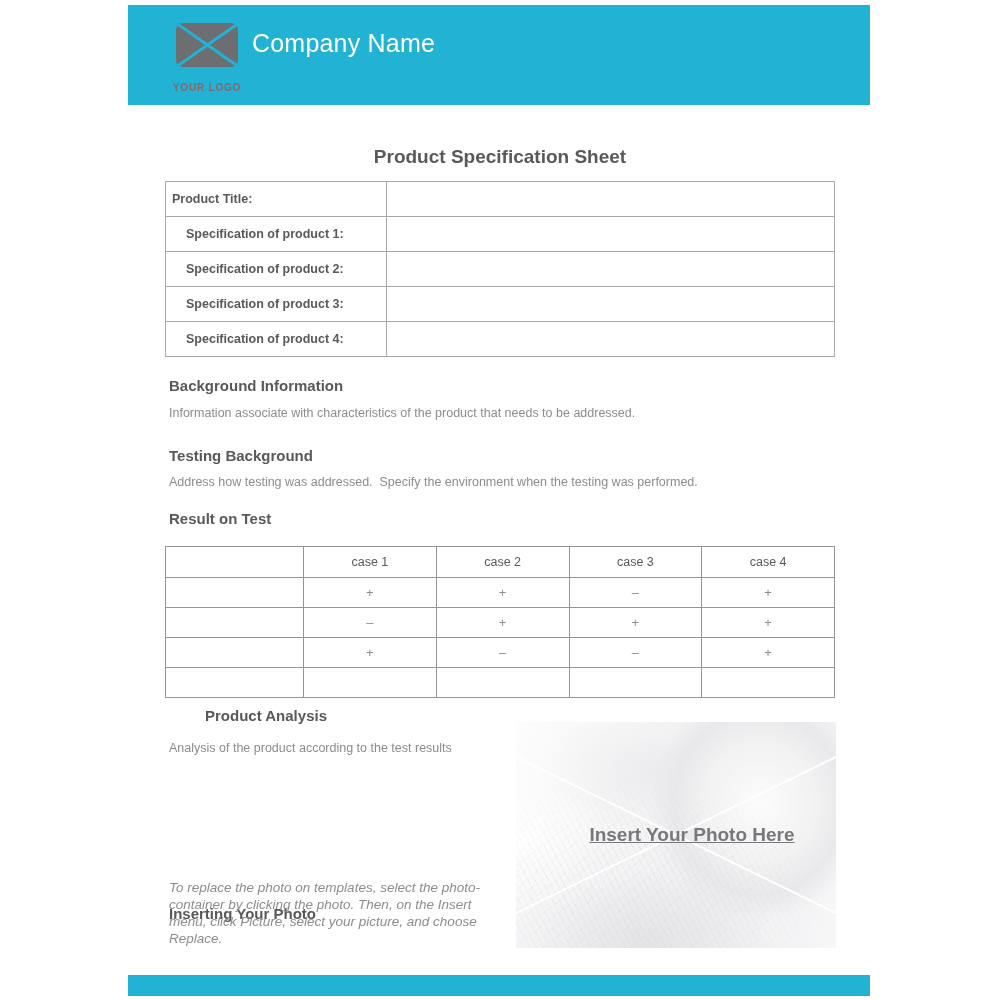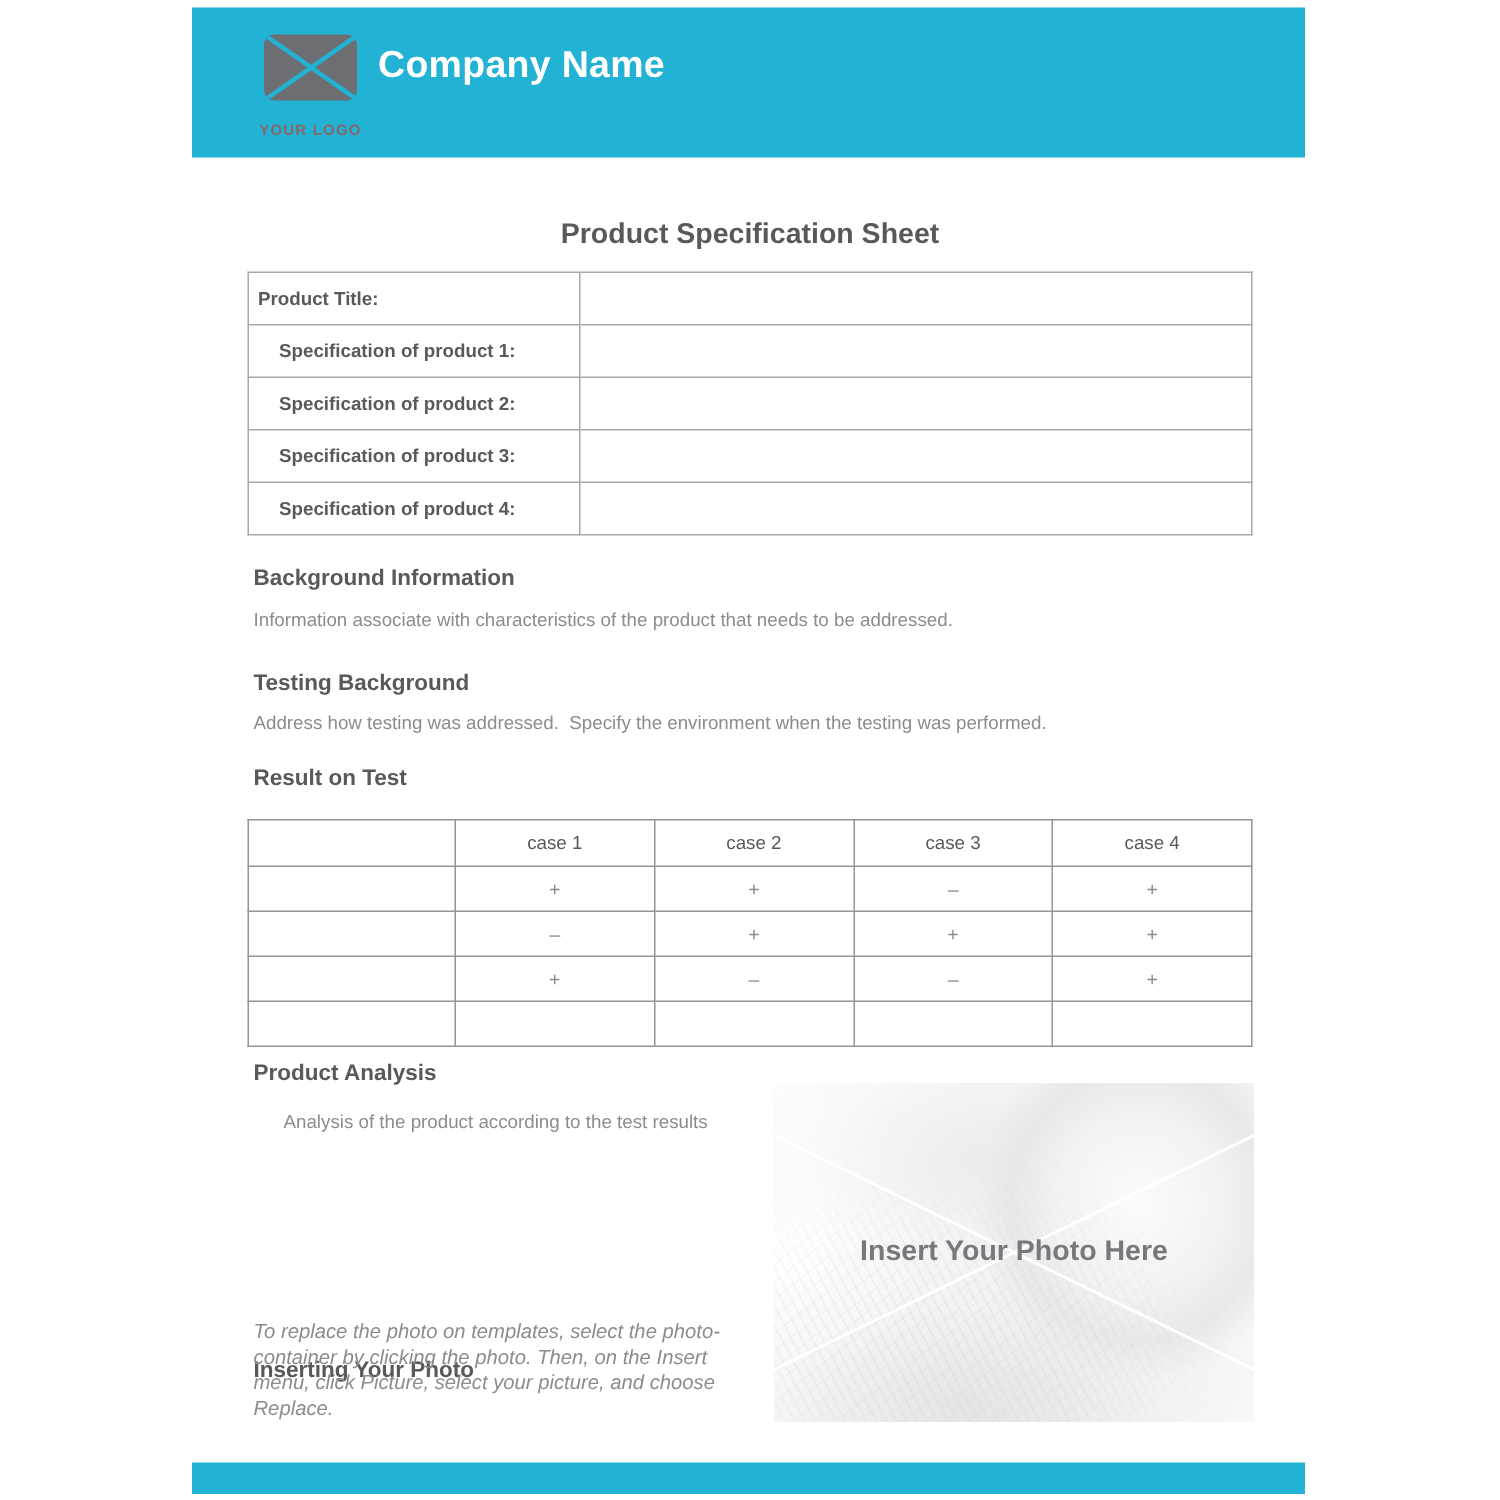--- a/index.html
+++ b/index.html
@@ -68,21 +68,21 @@
   }
   .company-name {
     position: absolute;
     left: 124px;
     top: 0;
     height: 76px;
     display: flex;
     align-items: center;
     color: #ffffff;
     font-size: 25px;
-    font-weight: bold;
+    font-weight: normal;
     letter-spacing: 0.2px;
   }
 
   
   .doc-title {
     position: absolute;
     left: 0;
     top: 146px;
     width: 1000px;
     text-align: center;
@@ -133,22 +133,22 @@
     font-size: 12.5px;
     color: #8c8c8e;
     white-space: pre;
   }
 
   #bg-head      { top: 377px; }
   #bg-body      { top: 406px; }
   #test-head    { top: 447px; }
   #test-body    { top: 475px; }
   #result-head  { top: 510px; }
-  #analysis-head{ top: 707px; }
-  #analysis-body{ top: 741px; margin-left: 20px; }
+  #analysis-head{ top: 707px; margin-left: 36px; }
+  #analysis-body{ top: 741px; }
 
   
   .result-table {
     position: absolute;
     left: 165px;
     top: 546px;
     width: 670px;
     border-collapse: collapse;
     table-layout: fixed;
   }
@@ -233,30 +233,31 @@
     left: -20%;
     top: 50%;
     width: 140%;
     height: 2px;
     background: rgba(255,255,255,0.95);
   }
   .photo-x .d1 { transform: translateY(-50%) rotate(26deg); }
   .photo-x .d2 { transform: translateY(-50%) rotate(-26deg); }
   .photo-caption {
     position: absolute;
-    left: 0;
+    left: 16px;
     top: 0;
     width: 100%;
     height: 100%;
     display: flex;
     align-items: center;
     justify-content: center;
     font-size: 19px;
     font-weight: bold;
     color: #77787b;
+    text-decoration: underline;
   }
 
   
   .footer-bar {
     position: absolute;
     left: 128px;
     top: 975px;
     width: 742px;
     height: 21px;
     background: #22b2d4;

